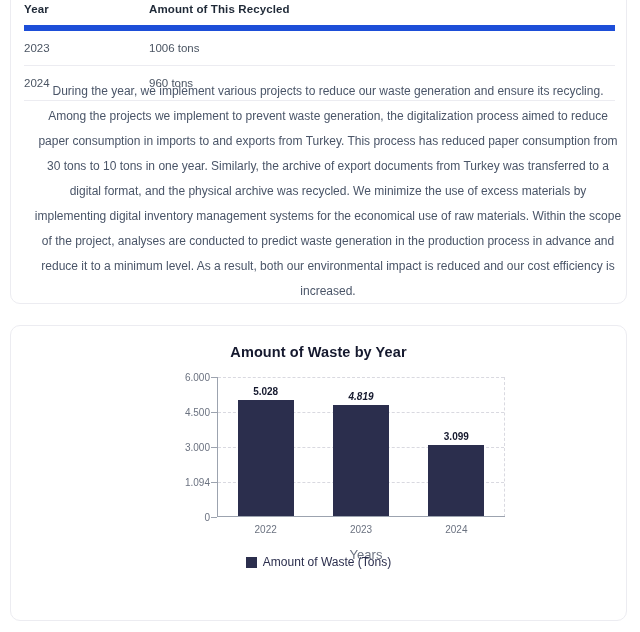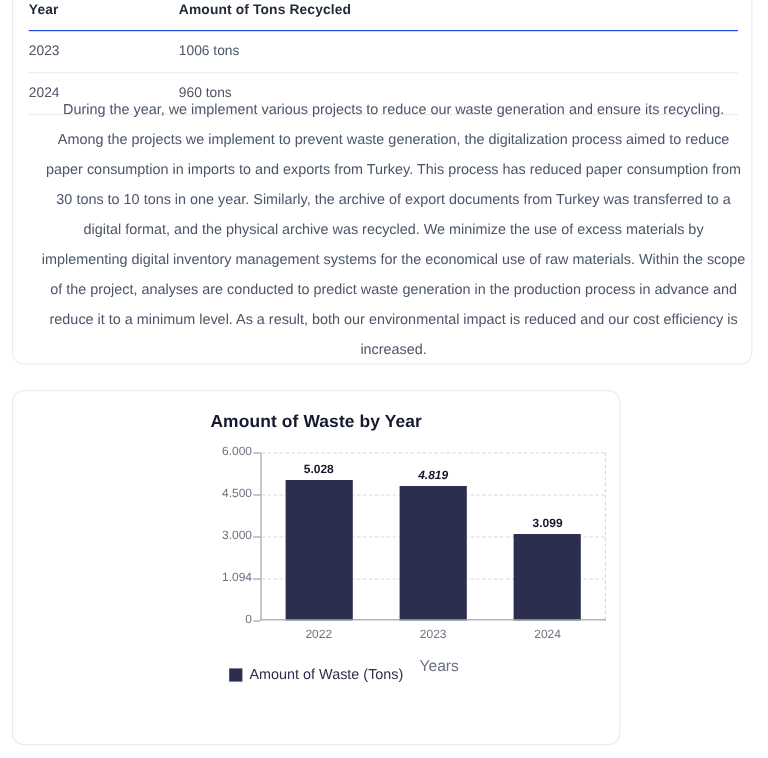--- a/index.html
+++ b/index.html
@@ -28,40 +28,40 @@
     left: 10px;
     top: -40px;
     width: 617px;
     height: 344px;
     border-top-left-radius: 0;
     border-top-right-radius: 0;
   }
   #card-chart {
     left: 10px;
     top: 325px;
-    width: 507px;
+    width: 617px;
     height: 296px;
   }
 
   
   .waste-table {
     position: absolute;
     left: 13px;
     top: 42px;
     width: 591px;
     border-collapse: collapse;
     table-layout: fixed;
   }
   .waste-table th {
     text-align: left;
     font-size: 11.5px;
     font-weight: bold;
     color: #1f2937;
     padding: 0 0 10px 0;
-    border-bottom: 1px solid #1d4ed8;
+    border-bottom: 6px solid #1d4ed8;
     letter-spacing: .01em;
   }
   .waste-table td {
     font-size: 11.5px;
     color: #4b5563;
     padding: 11px 0 11px 0;
     border-bottom: 1px solid #ececf1;
   }
   .waste-table tr:last-child td { border-bottom: 1px solid #ececf1; }
   .col-year   { width: 125px; }
@@ -206,21 +206,21 @@
 <body>
 
 <div class="page">
 
   <div class="card" id="card-content">
 
     <table class="waste-table">
       <thead>
         <tr>
           <th class="col-year">Year</th>
-          <th class="col-amount">Amount of Tons Recycled</th>
+          <th class="col-amount">Amount of This Recycled</th>
         </tr>
       </thead>
       <tbody>
         <tr>
           <td>2023</td>
           <td>1006 tons</td>
         </tr>
         <tr>
           <td>2024</td>
           <td>960 tons</td>

